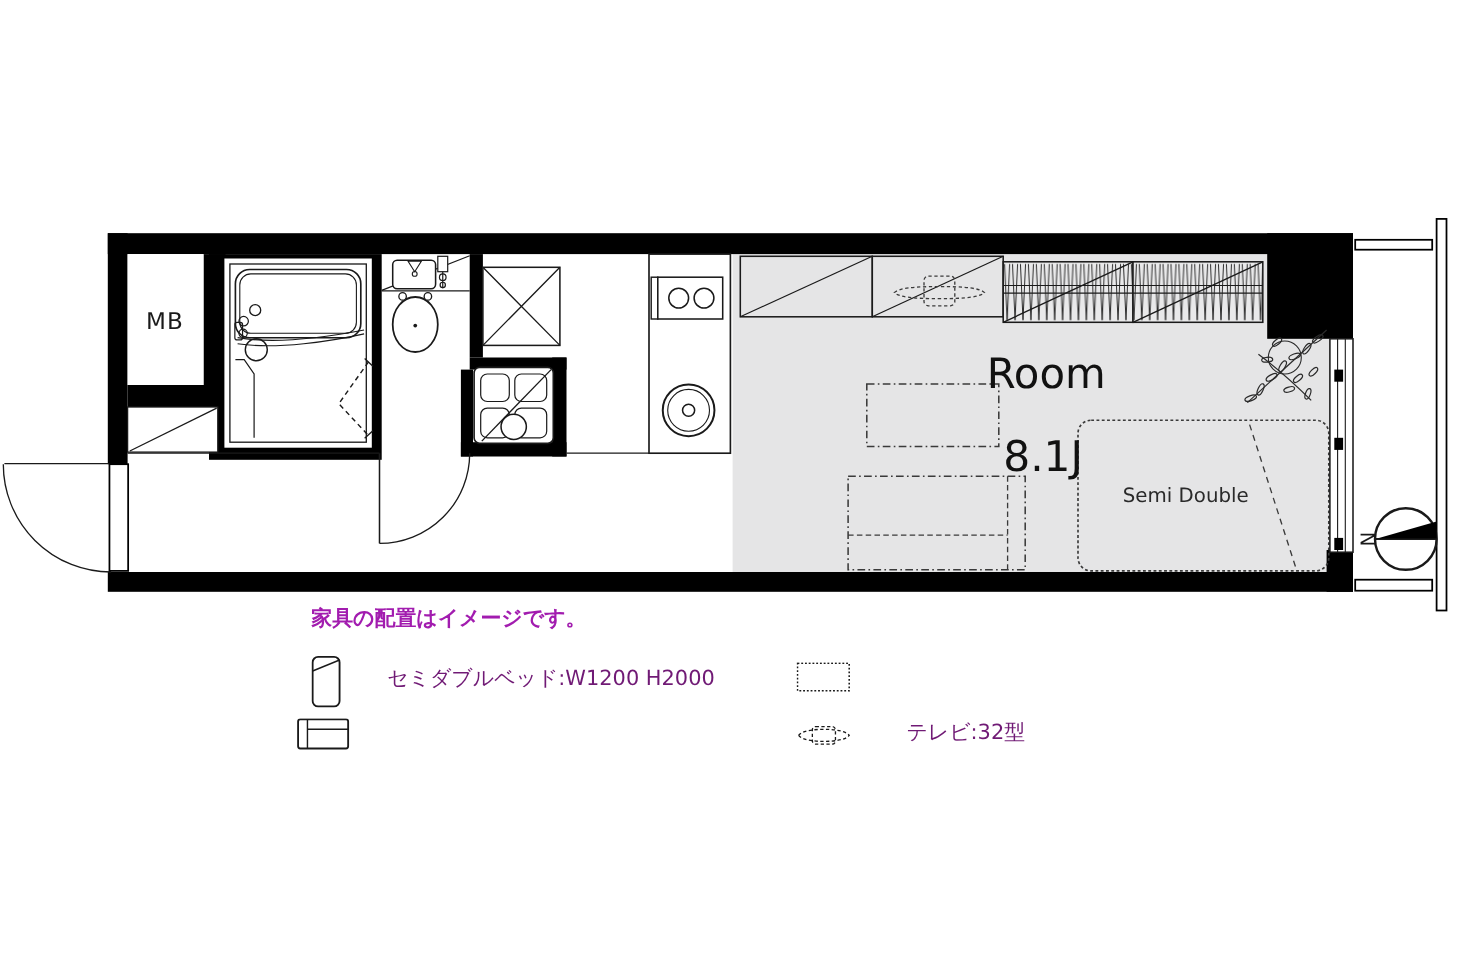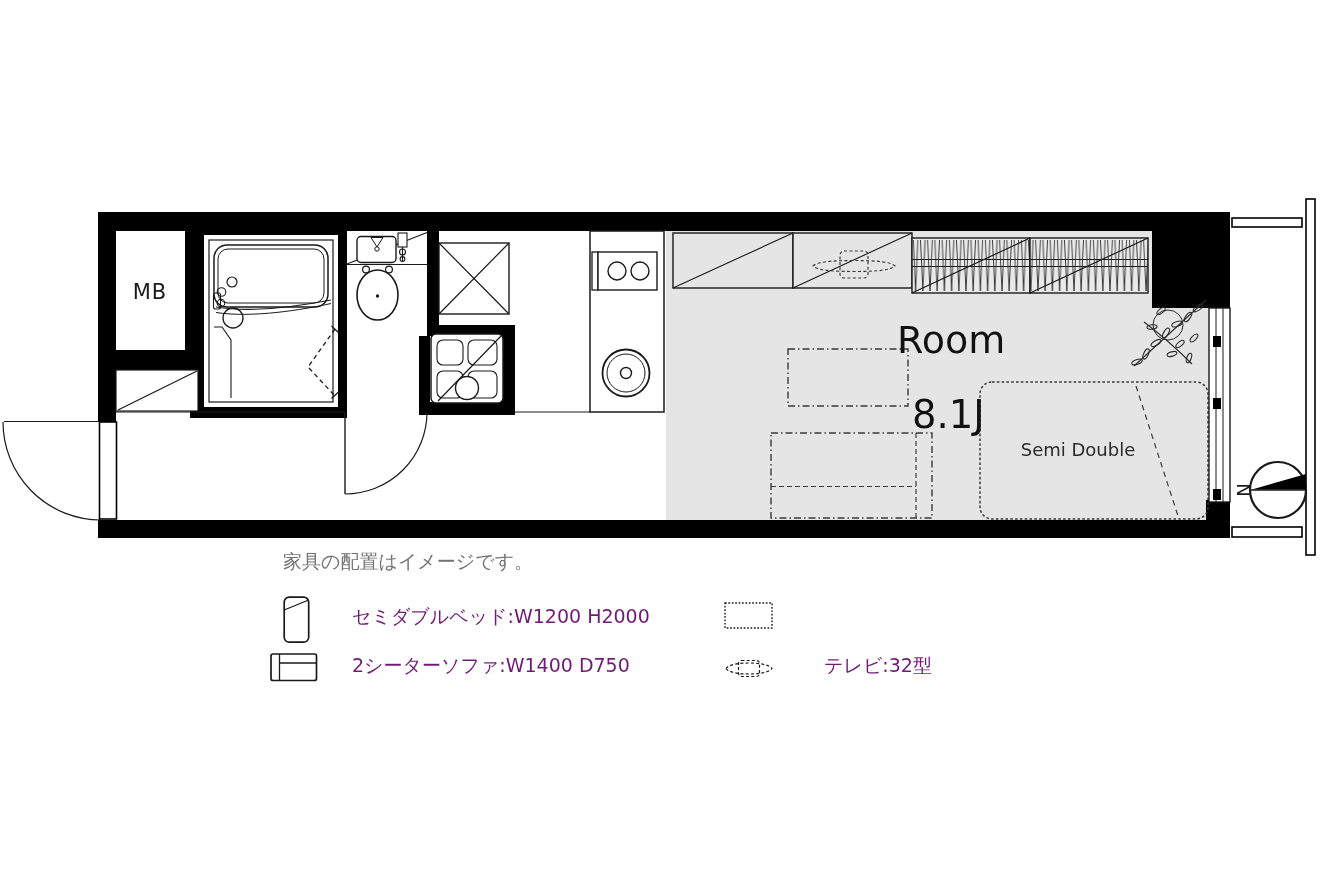--- a/index.html
+++ b/index.html
@@ -1,19 +1,19 @@
 <!DOCTYPE html>
 <html><head>
 <meta charset="utf-8">
 <style>
   html,body{margin:0;padding:0;background:#ffffff;}
   .stage{position:relative;width:1330px;height:742px;background:#ffffff;overflow:hidden;
          font-family:"DejaVu Sans","Liberation Sans",sans-serif;}
   .stage svg text{font-family:"DejaVu Sans","Liberation Sans",sans-serif;}
-  .legend-note{position:absolute;left:283px;top:549px;font-size:19px;font-weight:400;color:#737373;}
+  .legend-note{position:absolute;left:283px;top:549px;font-size:19px;font-weight:700;color:#a21caf;}
   .legend-item-label{position:absolute;font-size:19px;font-weight:400;color:#701a75;white-space:nowrap;}
   .legend-icon{position:absolute;}
 </style>
 </head>
 <body>
 
 <div class="stage">
 
   <svg width="1330" height="886" viewBox="0 0 1330 886">
     <defs>
@@ -234,21 +234,20 @@
   <div class="legend-item-label" style="left:352px;top:604px">セミダブルベッド:W1200 H2000</div>
 
   <svg class="legend-icon" style="left:724px;top:602px" width="50" height="28">
     <rect x="1" y="1" width="47" height="25" fill="none" stroke="#1a1a1a" stroke-width="1.4" stroke-dasharray="1.7 1.7"></rect>
   </svg>
 
   <svg class="legend-icon" style="left:270px;top:653px" width="48" height="29">
     <rect x="1" y="1" width="45.5" height="26.5" rx="2" fill="none" stroke="#1a1a1a" stroke-width="1.7"></rect>
     <path d="M9.5,1 L9.5,27.5 M9.5,10 L46.5,10" stroke="#1a1a1a" stroke-width="1.3" fill="none"></path>
   </svg>
-  <div class="legend-item-label" style="left:352px;top:653px">2シーターソファ:W1400 D750</div>
 
   <svg class="legend-icon" style="left:724px;top:658px" width="50" height="21">
     <path d="M2,10.5 C5,6.5 15,5 25,5 C35,5 45,6.5 48,10.5 C45,14.5 35,16 25,16 C15,16 5,14.5 2,10.5 Z" fill="none" stroke="#1a1a1a" stroke-width="1.2" stroke-dasharray="3 2.2"></path>
     <rect x="14.5" y="2.5" width="21" height="16" rx="3" fill="none" stroke="#1a1a1a" stroke-width="1.2" stroke-dasharray="3 2.2"></rect>
   </svg>
   <div class="legend-item-label" style="left:824px;top:653px">テレビ:32型</div>
 
 </div>
 
 </body></html>

